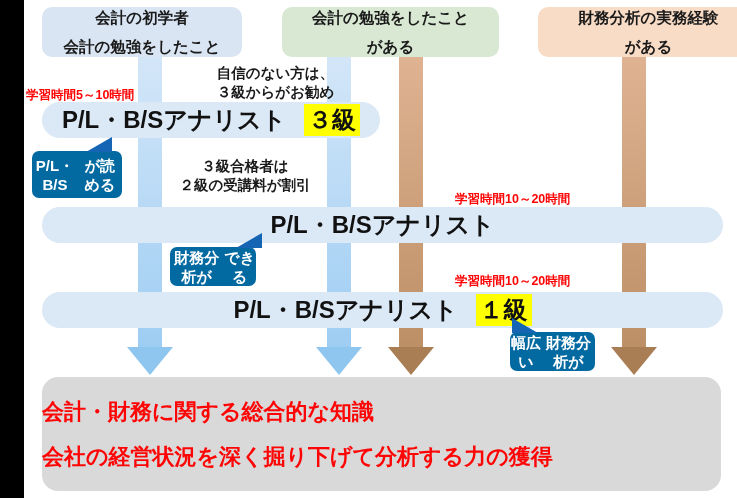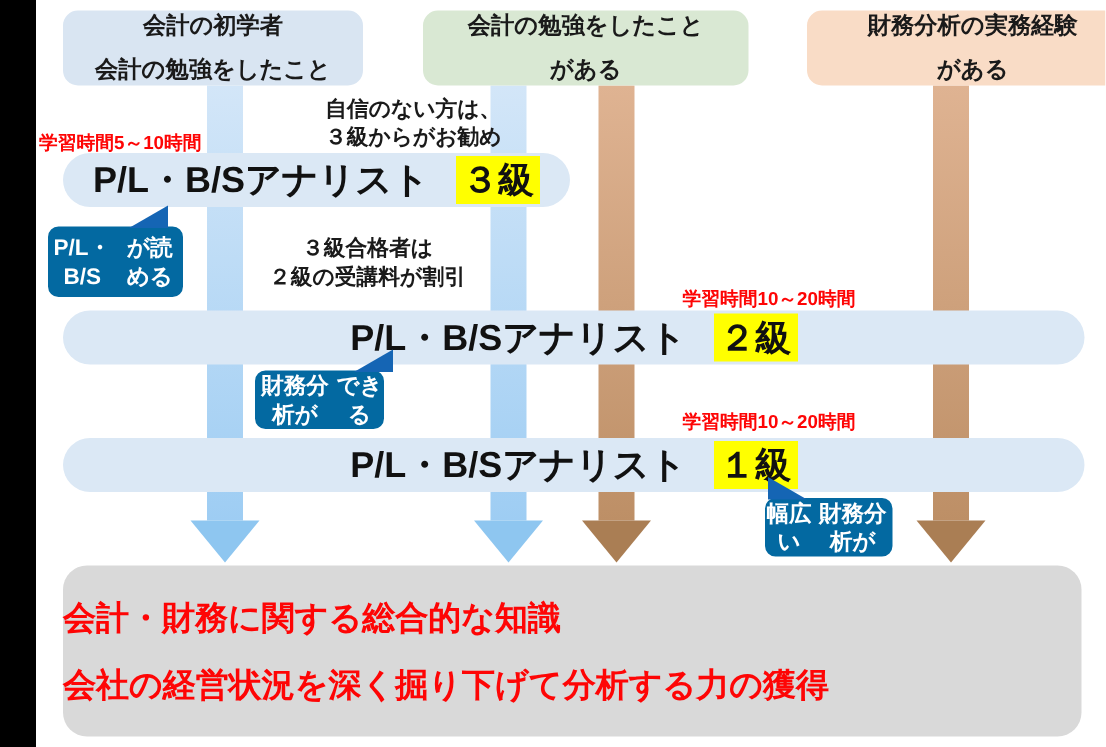--- a/index.html
+++ b/index.html
@@ -123,21 +123,20 @@
     <span>３級合格者は</span><br>
     <span>２級の受講料が割引</span>
   </div>
 
   <div class="bar bar-3">
     <span>P/L・B/Sアナリスト</span>
       <span class="grade">３級</span>
   </div>
   <div class="bar bar-2">
     <span>P/L・B/Sアナリスト</span>
-      <span class="grade">２級</span>
   </div>
   <div class="bar bar-1">
     <span>P/L・B/Sアナリスト</span>
       <span class="grade">１級</span>
   </div>
 
   <div class="callout callout-read">
     <div class="tail tail-right"></div>
     <span>P/L・B/S</span>
     <span>が読める</span>

